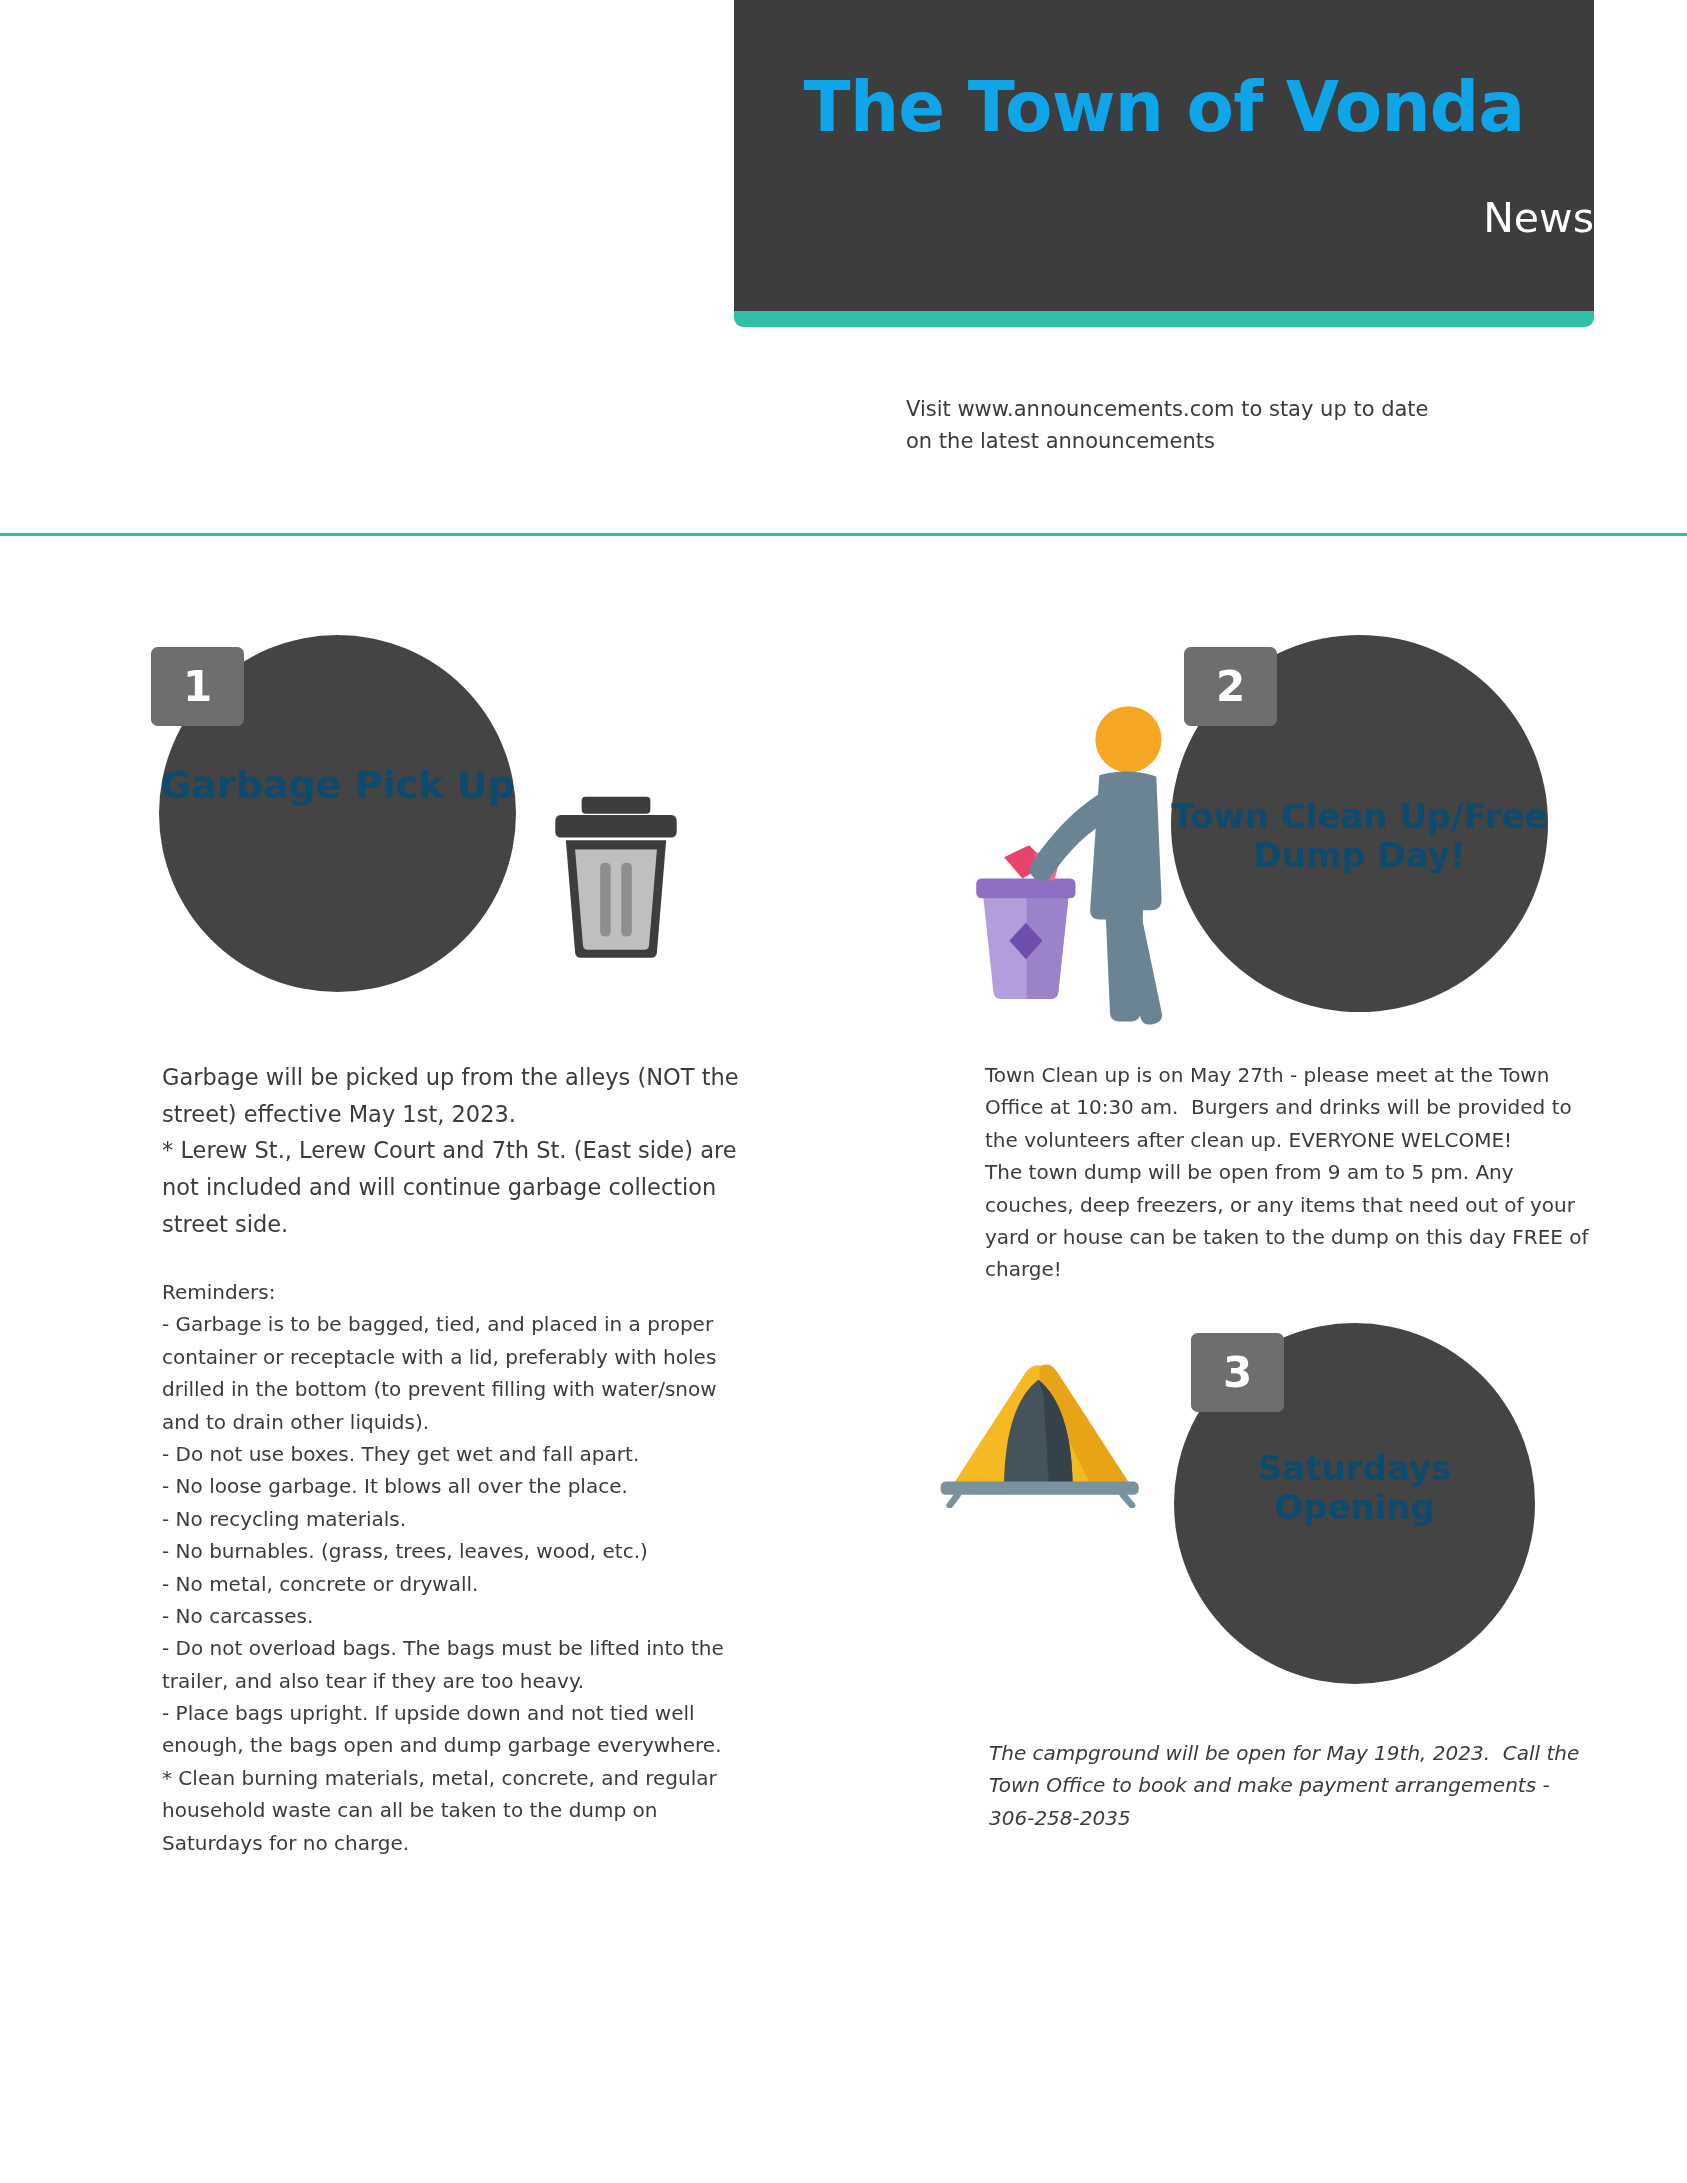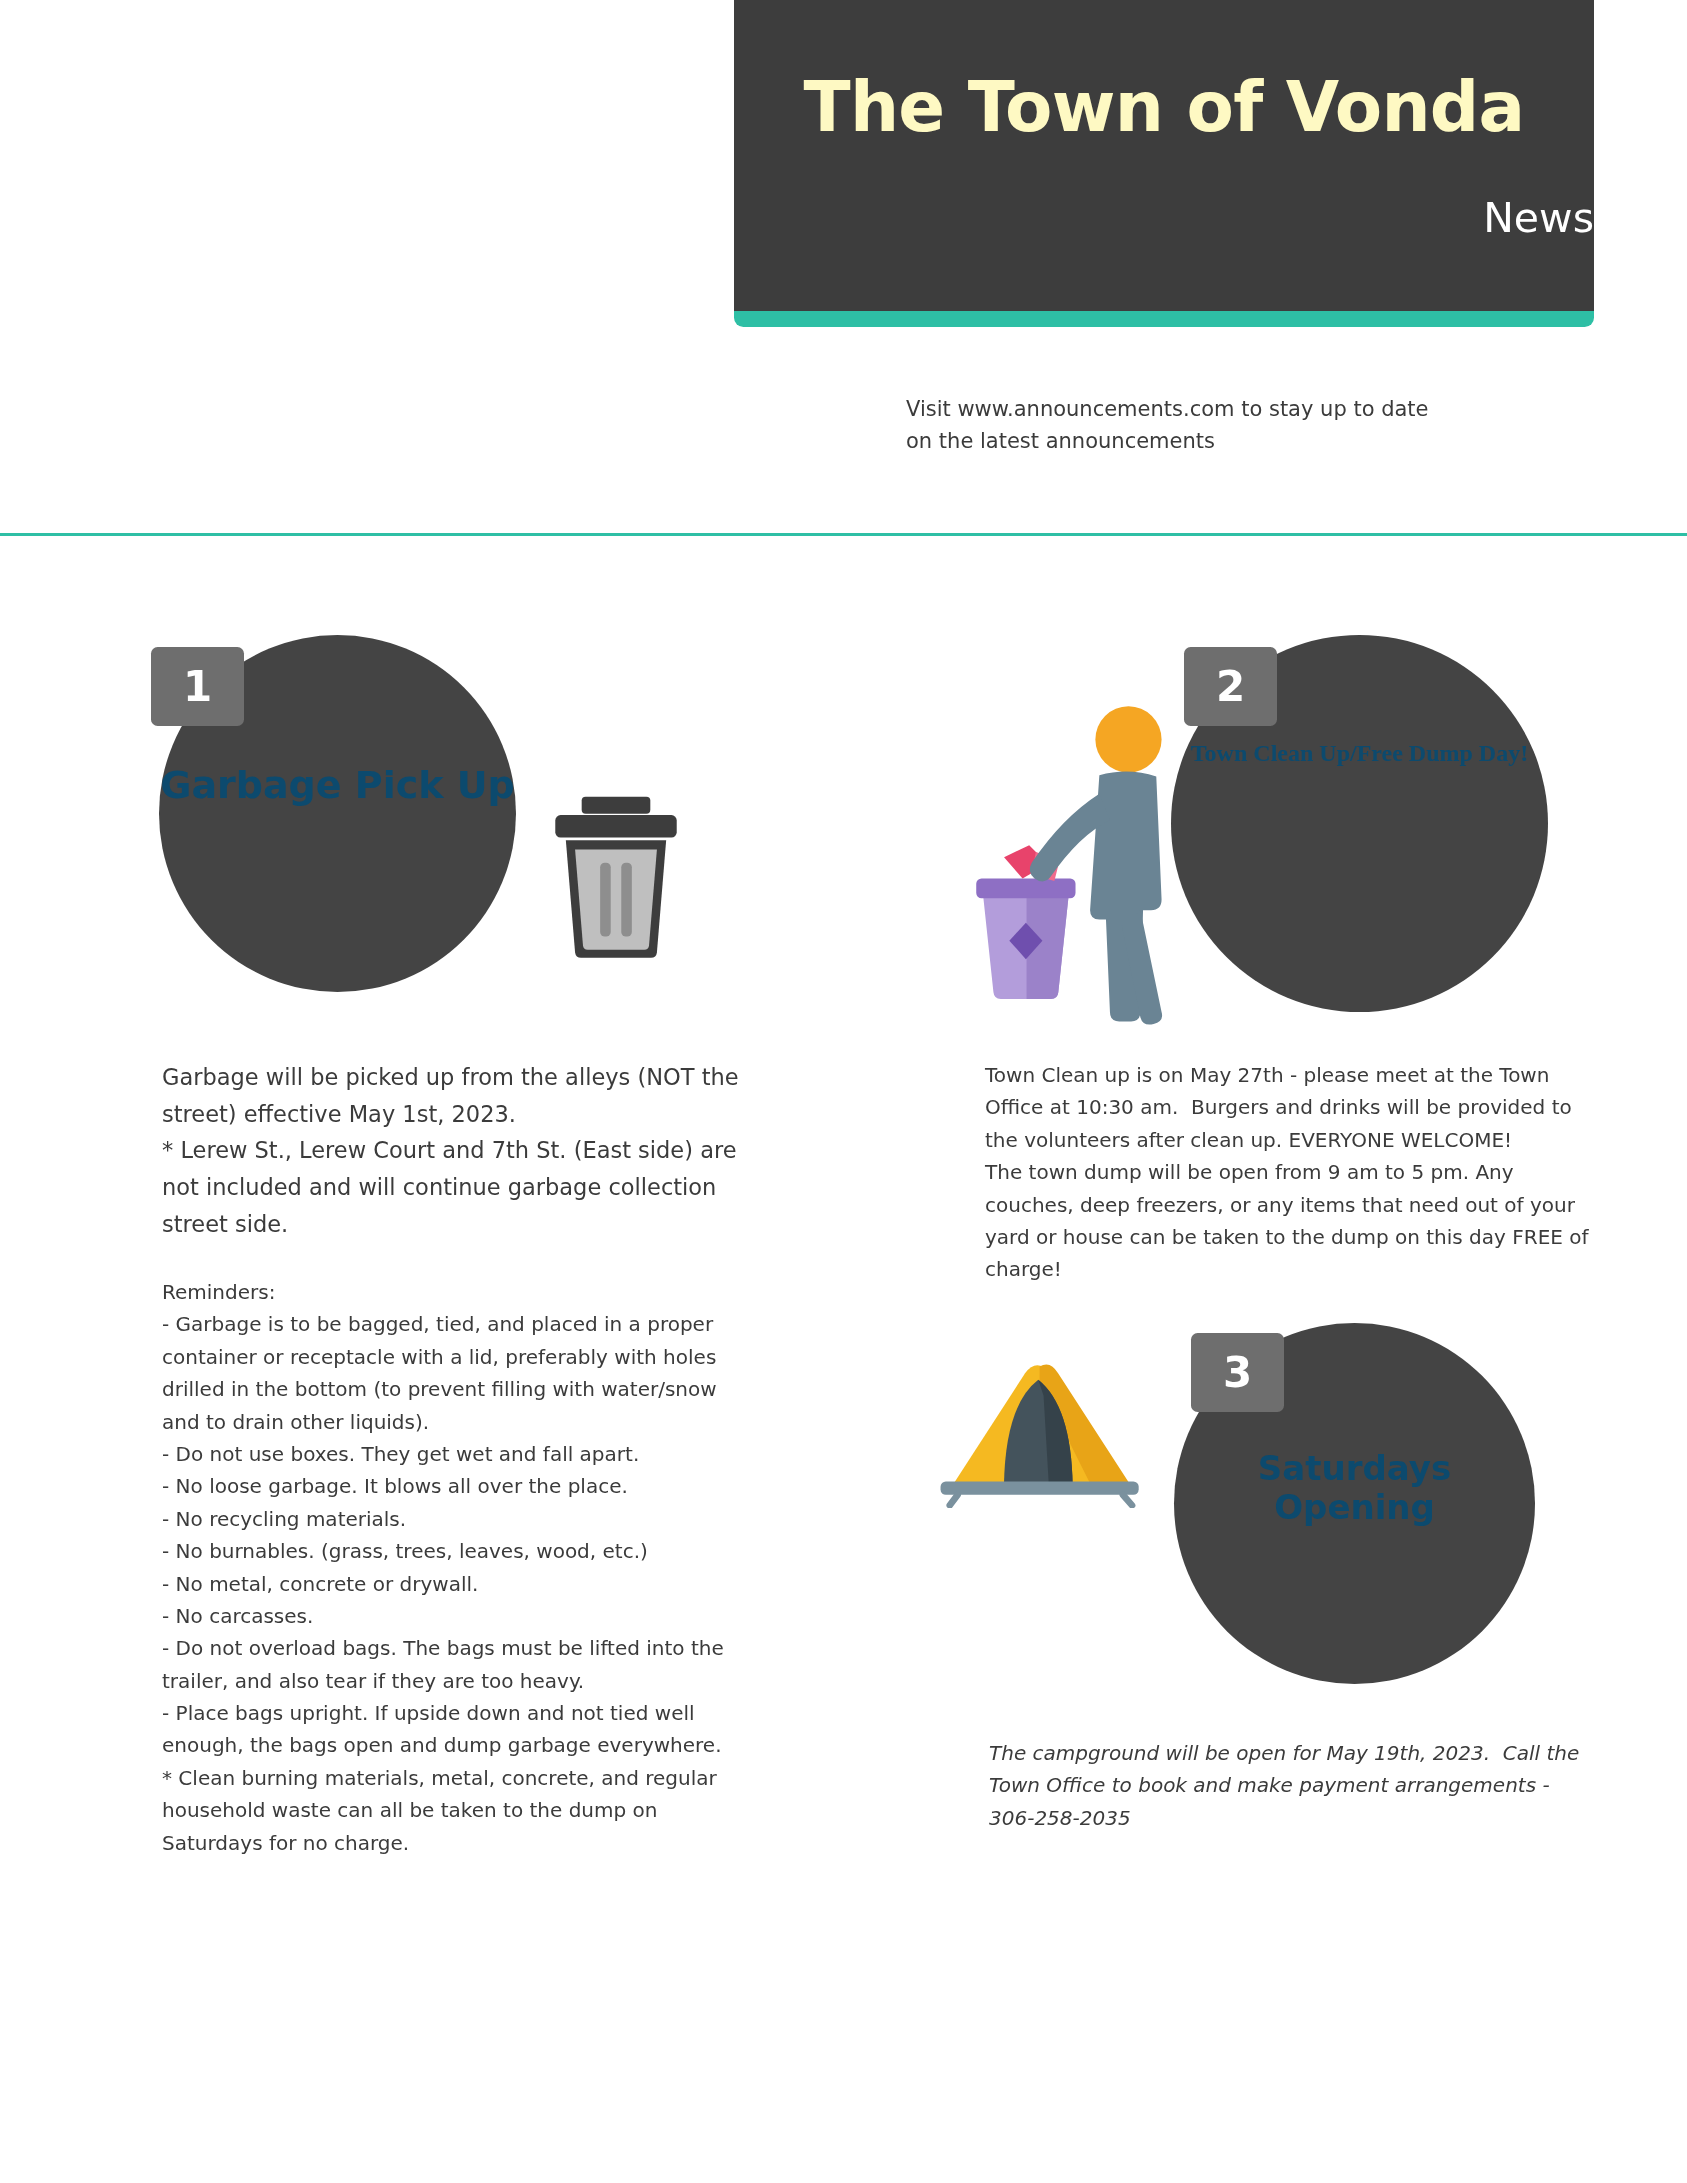--- a/index.html
+++ b/index.html
@@ -24,21 +24,21 @@
     width: 860px;
     height: 311px;
     background: #3d3d3d;
   }
   .header-title {
     position: absolute;
     left: 0;
     top: 73px;
     width: 100%;
     text-align: center;
-    color: #fef9c3;
+    color: #0ea5e9;
     font-family: "DejaVu Sans", sans-serif;
     font-weight: bold;
     font-size: 69px;
     letter-spacing: -0.7px;
     line-height: 1;
   }
   .header-sub {
     position: absolute;
     left: 0;
     top: 198px;
@@ -125,23 +125,22 @@
     font-size: 22.5px; line-height: 1.63;
   }
   #text1b {
     left: 126px; top: 1276px; width: 595px;
     font-size: 20px; line-height: 1.62;
   }
 
   
   #circle2 { left: 1171px; top: 635px; width: 377px; height: 377px; }
   #label2 {
-    left: 1171px; top: 740px; width: 377px;
-    font-size: 24px;
-    font-family: Liberation Serif, serif;
+    left: 1171px; top: 797px; width: 377px;
+    font-size: 34px;
   }
   #badge2 {
     left: 1184px; top: 647px; width: 93px; height: 79px;
     font-size: 42px; line-height: 79px;
   }
   #text2 {
     left: 949px; top: 1059px; width: 609px;
     font-size: 20px; line-height: 1.62;
   }
 

